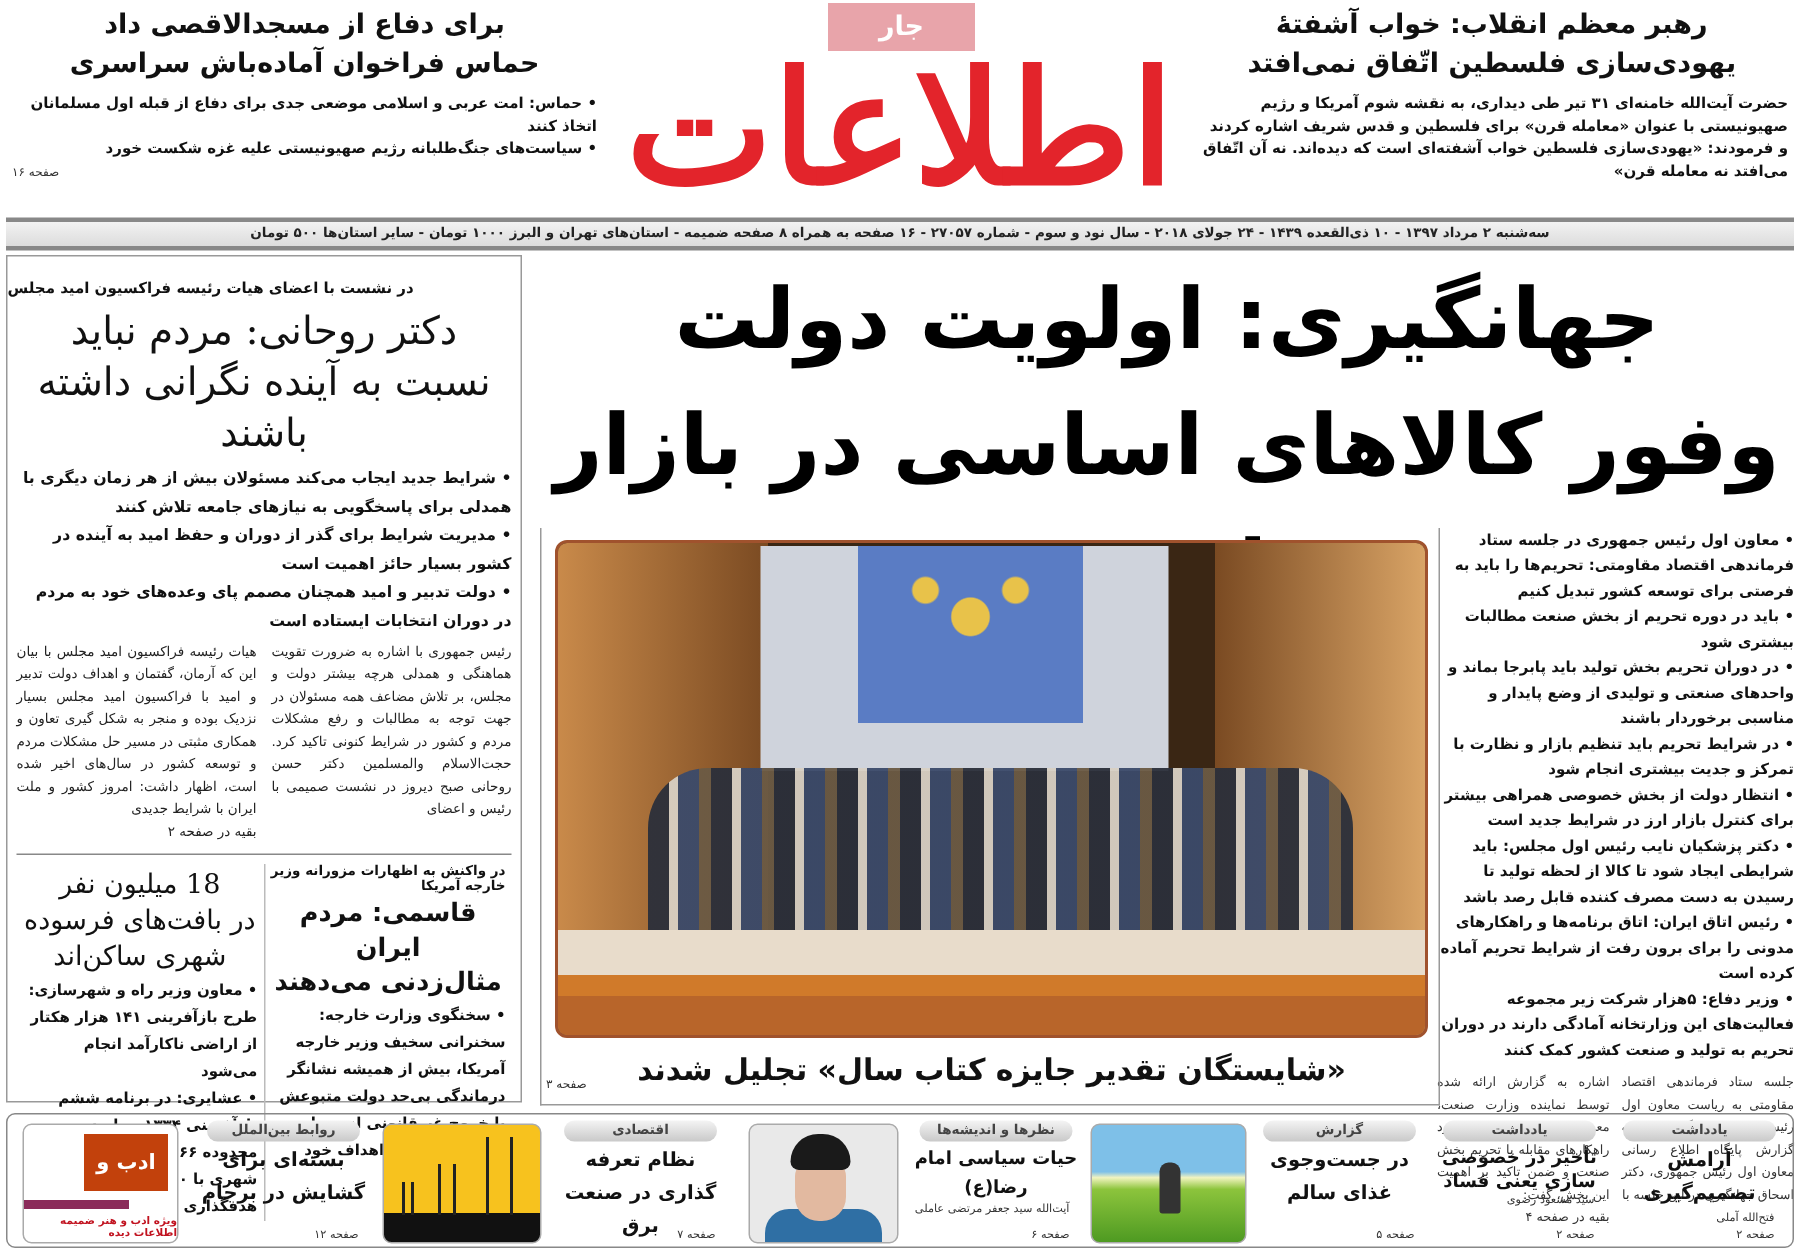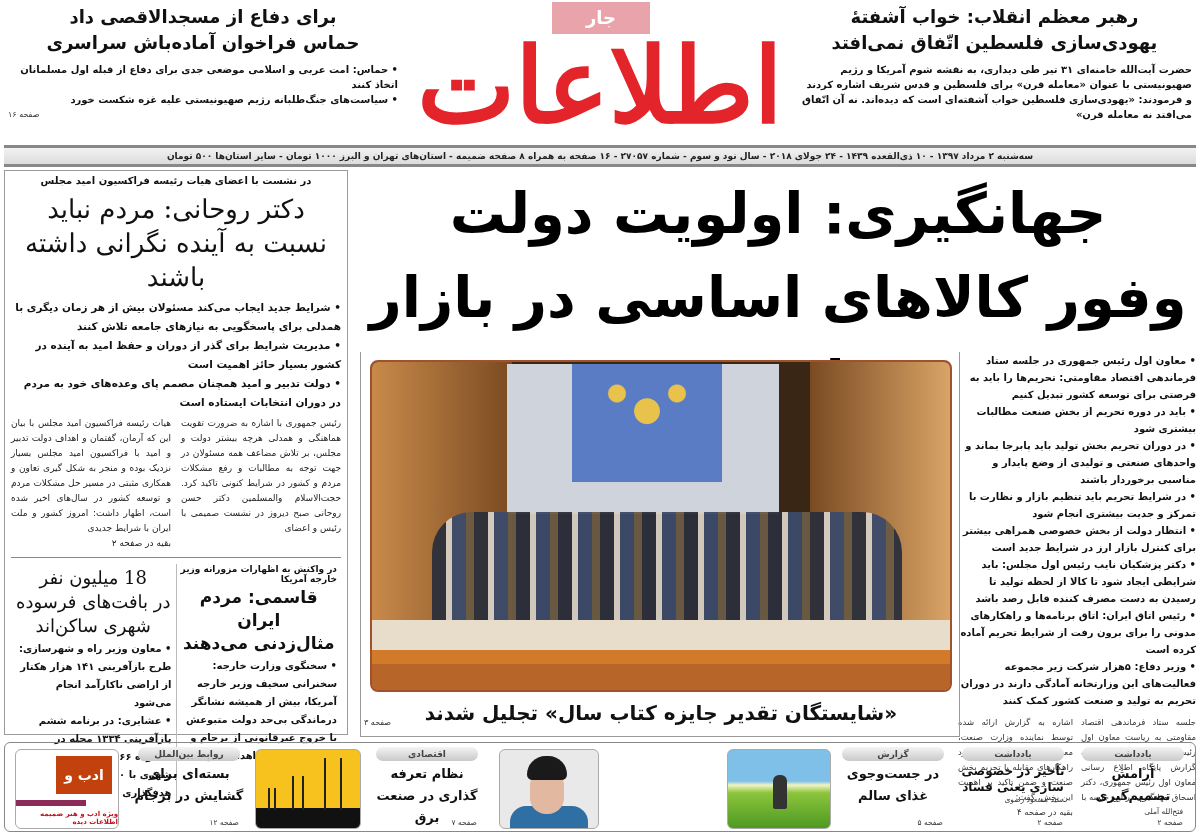--- a/index.html
+++ b/index.html
@@ -15,21 +15,21 @@
   .mh-bullet { font-size: 10px; line-height: 15px; text-align: right; font-weight: bold; }
   .mh-page  { font-size: 8px; text-align: left; color: #333; margin-top: 3px; }
   .logo-wrap { position: absolute; left: 400px; top: 0; width: 400px; height: 145px; }
   .logo-badge { position: absolute; left: 152px; top: 2px; width: 98px; height: 32px; background: #e8a4aa; color: #fff; font-weight: bold; font-size: 18px; text-align: center; line-height: 32px; letter-spacing: 4px; }
   .logo-text { position: absolute; left: 0; top: 10px; width: 400px; text-align: center; font-family: "DejaVu Serif", serif; font-weight: bold; font-size: 104px; line-height: 120px; color: #e3242b; letter-spacing: -2px; margin-top: 16px; }
 
   .dateline { position: absolute; top: 145px; left: 4px; width: 1192px; height: 22px; border-top: 3px solid #888; border-bottom: 3px solid #888; background: linear-gradient(#f2f2f2, #dcdcdc); font-size: 9px; line-height: 16px; text-align: center; font-weight: bold; color: #222; }
 
   
   .left-col { position: absolute; left: 4px; top: 170px; width: 344px; height: 565px; border: 1px solid #999; }
-  .ls-kicker { font-size: 10px; text-align: center; font-weight: bold; margin-top: 4px; }
+  .ls-kicker { font-size: 10px; text-align: left; font-weight: bold; margin-top: 16px; }
   .ls-title { font-family: "DejaVu Serif", serif; font-size: 26px; line-height: 34px; text-align: center; margin-top: 6px; }
   .ls-bullets { margin: 4px 6px 0 6px; }
   .ls-bullet { font-size: 10.5px; line-height: 19px; font-weight: bold; text-align: right; }
   .ls-body { display: flex; flex-direction: row; gap: 10px; margin: 4px 6px 0 6px; }
   .ls-body-col { flex: 1; font-size: 9px; line-height: 15px; color: #222; text-align: justify; }
   .divider { height: 1px; background: #888; margin: 6px 6px; }
 
   .sub-row { display: flex; flex-direction: row; margin: 0 6px; }
   .sub-story { flex: 1; padding: 0 4px; }
   .sub-story + .sub-story { border-right: 1px solid #bbb; }
@@ -199,20 +199,26 @@
     <div class="bs-page">صفحه ۲</div>
   </div>
   <div class="bs-item" style="right:246px;width:112px">
     <span class="bs-tag">گزارش</span>
     <div class="bs-title">در جست‌وجوی غذای سالم</div>
     <div class="bs-page">صفحه ۵</div>
   </div>
   <div class="bs-img img-field" style="right:364px;width:104px">
     <div class="img-person-fig"></div>
   </div>
+  <div class="bs-item" style="right:476px;width:110px">
+    <span class="bs-tag">نظرها و اندیشه‌ها</span>
+    <div class="bs-title" style="font-size:12px;line-height:19px">حیات سیاسی امام رضا(ع)</div>
+    <div class="bs-author">آیت‌الله سید جعفر مرتضی عاملی</div>
+    <div class="bs-page">صفحه ۶</div>
+  </div>
   <div class="bs-img img-portrait" style="right:596px;width:100px">
     <div class="pt-coat"></div>
     <div class="pt-face"></div>
     <div class="pt-turban"></div>
   </div>
   <div class="bs-item" style="right:712px;width:112px">
     <span class="bs-tag">اقتصادی</span>
     <div class="bs-title">نظام تعرفه گذاری در صنعت برق</div>
     <div class="bs-page">صفحه ۷</div>
   </div>

